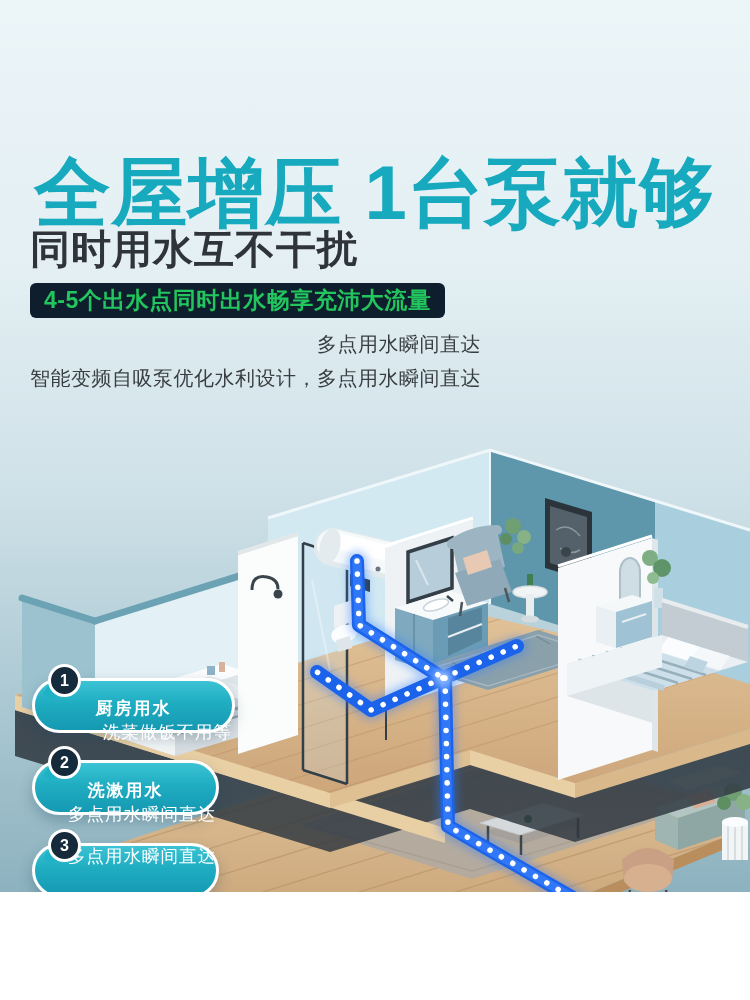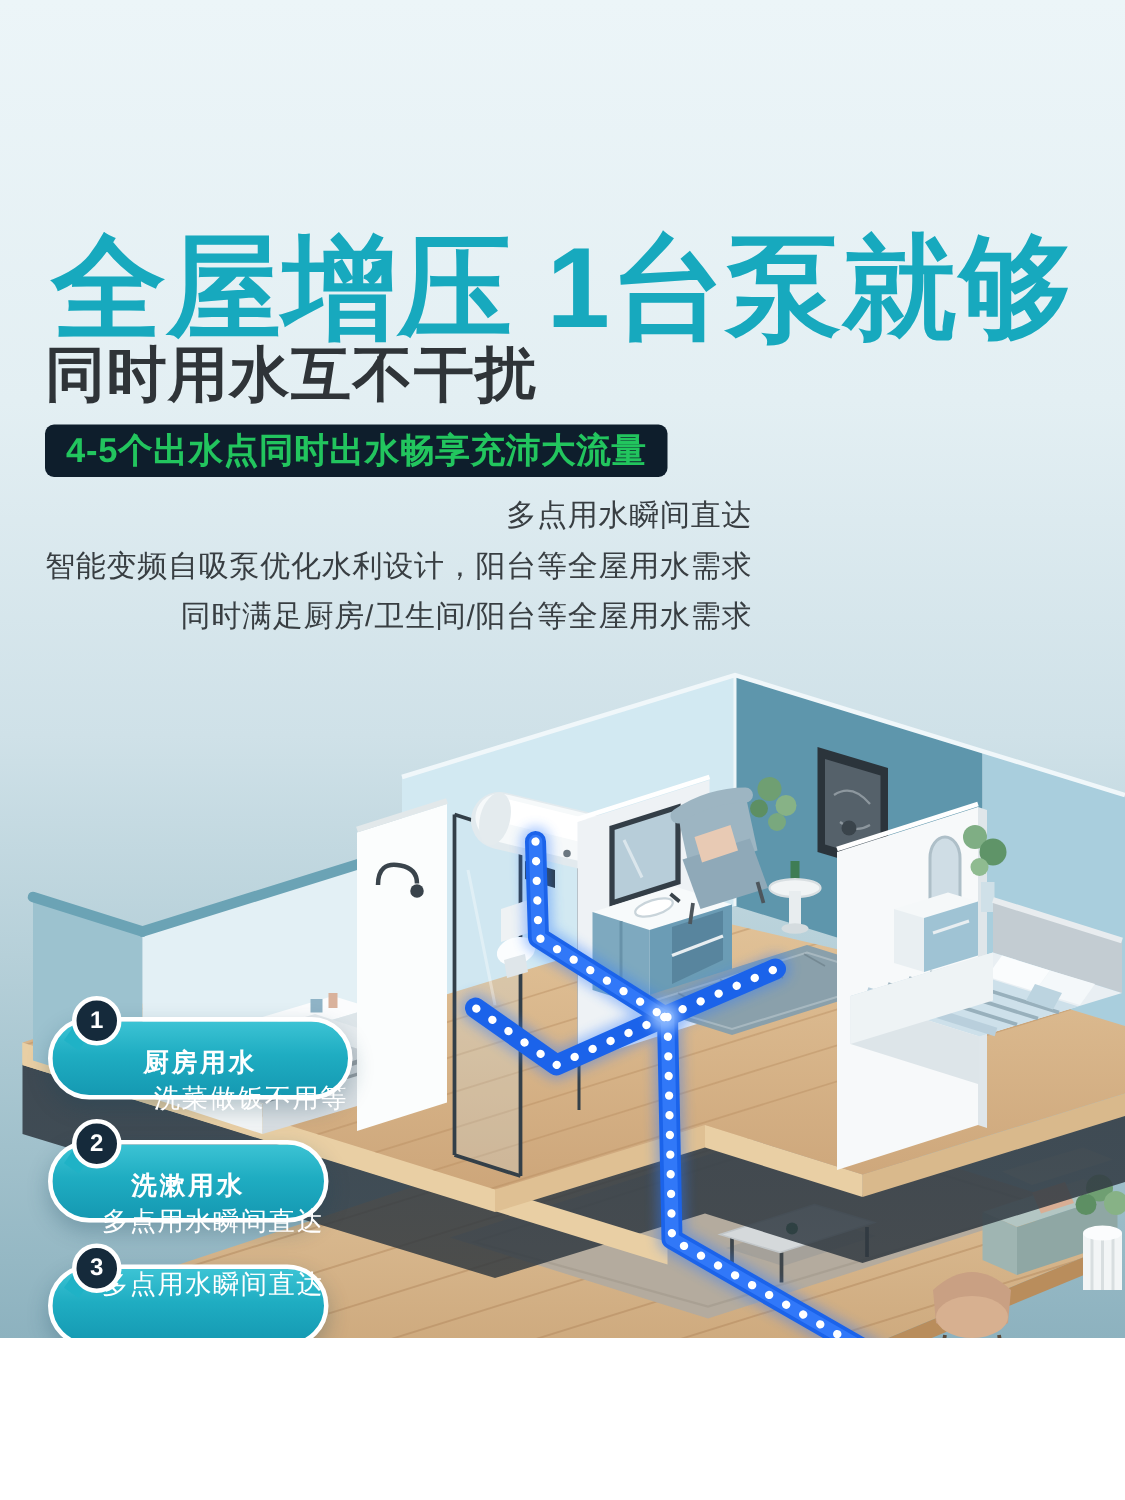--- a/index.html
+++ b/index.html
@@ -55,22 +55,21 @@
 </head>
 <body>
 
 <div class="page">
 
   <h1 class="headline">全屋增压 1台泵就够</h1>
   <div class="subtitle">同时用水互不干扰</div>
   <div class="badge-bar">4-5个出水点同时出水畅享充沛大流量</div>
   <div class="body-text">
     <div>多点用水瞬间直达</div>
-    <div>智能变频自吸泵优化水利设计，阳台等全屋用水需求</div>
-    <div>同时满足厨房/卫生间/阳台等全屋用水需求</div>
+    <div>智能变频自吸泵优化水利设计，多点用水瞬间直达</div>
   </div>
 
   <svg class="scene" viewBox="0 0 750 560" width="750" height="560">
     <defs>
       <linearGradient id="woodUp" x1="0" y1="0" x2="0" y2="1">
         <stop offset="0" stop-color="#e4c69c"></stop>
           <stop offset="1" stop-color="#cda67a"></stop>
       </linearGradient>
       <linearGradient id="woodLow" x1="0" y1="0" x2="0" y2="1">
         <stop offset="0" stop-color="#e3c69e"></stop>

